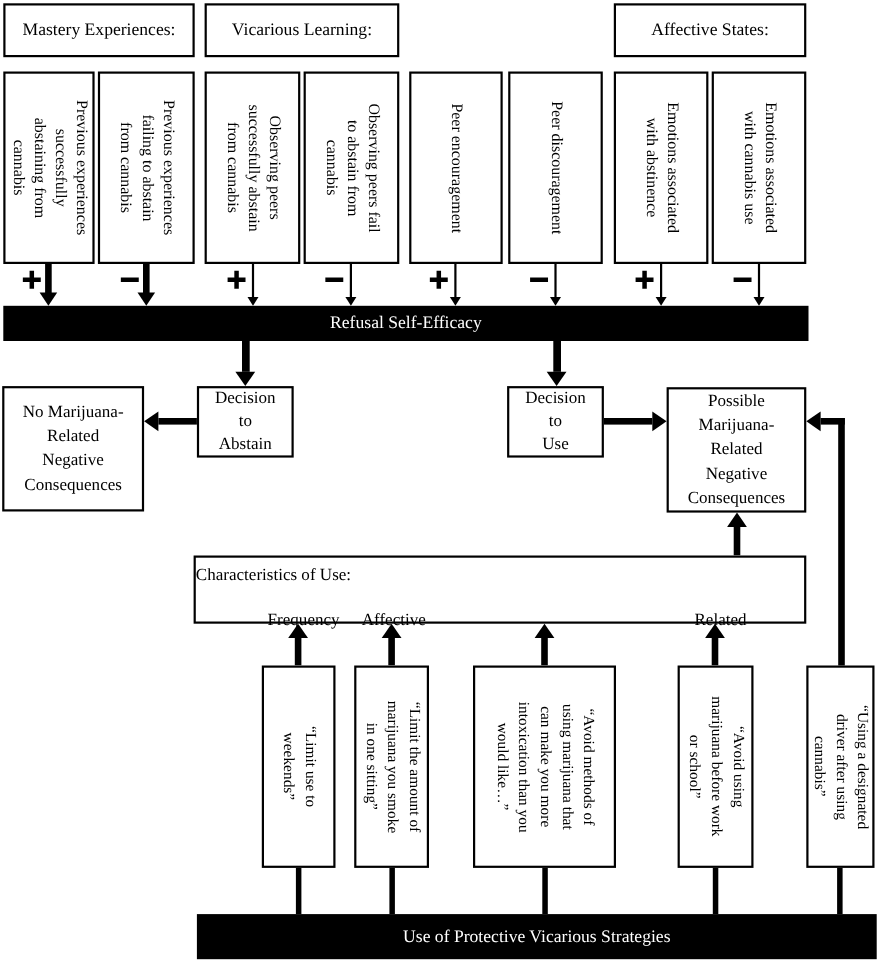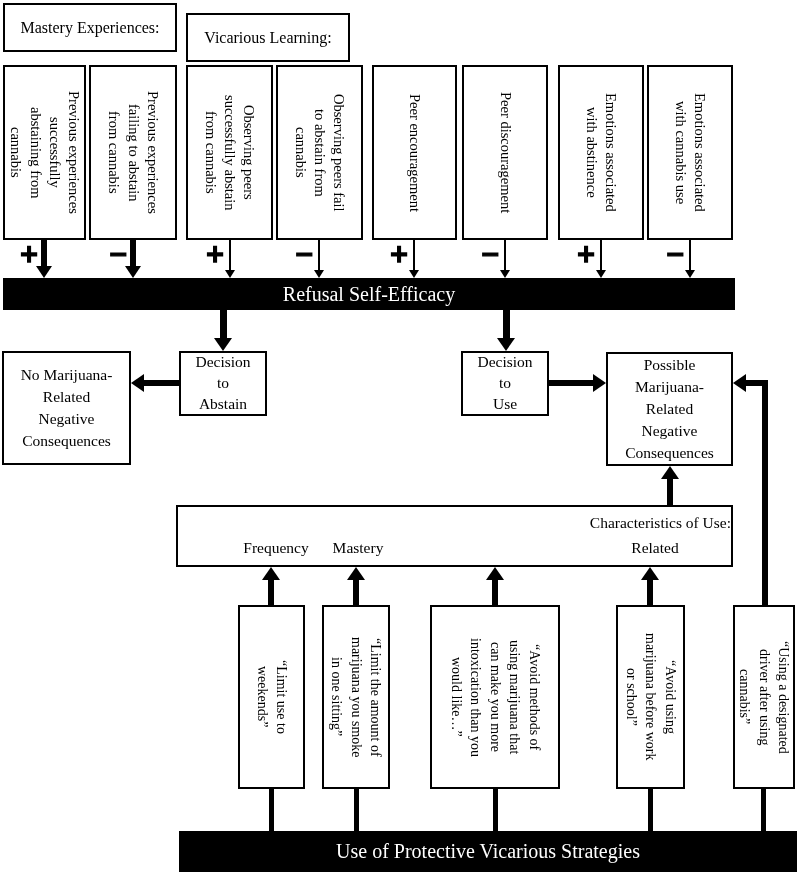--- a/index.html
+++ b/index.html
@@ -15,49 +15,52 @@
   .hdr { font-size:16px; }
   .vbox span {
     writing-mode:vertical-rl; text-orientation:mixed; white-space:pre-line;
     font-size:14.5px; line-height:1.32; text-align:center;
   }
   .strat span { font-size:14px; line-height:1.4; }
   .dec { font-size:15.5px; line-height:1.35; }
   .cons { font-size:15.5px; line-height:1.42; }
   .bar {
     position:absolute; box-sizing:border-box; background:#000; color:#fff;
-    display:flex; align-items:center; justify-content:center; font-size:20px;
+    display:flex; align-items:center; justify-content:center; font-size:16px;
   }
   .shaft { position:absolute; background:#000; }
   .head { position:absolute; width:0; height:0; }
   .hd-thick { border-left:8px solid transparent; border-right:8px solid transparent; border-top:12px solid #000; }
   .hd-thin  { border-left:5px solid transparent; border-right:5px solid transparent; border-top:8px solid #000; }
   .hd-big   { border-left:9px solid transparent; border-right:9px solid transparent; border-top:13px solid #000; }
   .hu { border-left:9px solid transparent; border-right:9px solid transparent; border-bottom:13px solid #000; }
   .hl { border-top:9px solid transparent; border-bottom:9px solid transparent; border-right:13px solid #000; }
   .hr { border-top:9px solid transparent; border-bottom:9px solid transparent; border-left:13px solid #000; }
   .sign {
     position:absolute; width:26px; top:242px; text-align:center;
     font-family:"DejaVu Sans", sans-serif; font-weight:700; font-size:24px;
     line-height:1; -webkit-text-stroke:1.3px #000;
   }
   .charbox { position:absolute; box-sizing:border-box; border:2px solid #000; background:#fff; font-size:15.5px; }
-  .charbox .title { position:absolute; top:7px; left:0; width:100%; text-align:right; }
-  .charbox .lbl { position:absolute; top:32px; transform:translateX(-50%); white-space:nowrap; }
+  .charbox .title { position:absolute; top:7px; left:0; width:100%; text-align:left; }
+  .charbox .lbl { position:absolute; top:48px; transform:translateX(-50%); white-space:nowrap; }
 </style>
 </head>
 <body>
 
 <div id="canvas">
 
   <div class="box hdr" style="left:3px;top:3px;width:174px;height:49px">
       <span>Mastery Experiences:</span>
     </div>
-  <div class="box hdr" style="left:186px;top:13px;width:164px;height:49px">
+  <div class="box hdr" style="left:186px;top:3px;width:177px;height:49px">
       <span>Vicarious Learning:</span>
+    </div>
+  <div class="box hdr" style="left:558px;top:3px;width:175px;height:49px">
+      <span>Affective States:</span>
     </div>
 
   <div class="box vbox" style="left:3px;top:65px;width:83px;height:175px">
       <span>Previous experiences
 successfully
 abstaining from
 cannabis</span>
     </div>
   <div class="box vbox" style="left:89px;top:65px;width:88px;height:175px">
       <span>Previous experiences
@@ -154,21 +157,21 @@
   <div class="head hl" style="left:733px;top:374px"></div>
   <div class="shaft" style="left:746px;top:380px;width:22px;height:6px"></div>
   <div class="shaft" style="left:762px;top:380px;width:6px;height:226px"></div>
 
   <div class="head hu" style="left:661px;top:466px"></div>
   <div class="shaft" style="left:667px;top:479px;width:6px;height:26px"></div>
 
   <div class="charbox" style="left:176px;top:505px;width:557px;height:62px">
     <div class="title">Characteristics of Use:</div>
     <div class="lbl" style="left:98px">Frequency</div>
-    <div class="lbl" style="left:180px">Mastery</div>
+    <div class="lbl" style="left:180px">Affective</div>
     <div class="lbl" style="left:477px">Related</div>
   </div>
 
   <div class="head hu" style="left:262px;top:567px"></div>
   <div class="shaft" style="left:268px;top:580px;width:6px;height:25px"></div>
   <div class="head hu" style="left:347px;top:567px"></div>
   <div class="shaft" style="left:353px;top:580px;width:6px;height:25px"></div>
   <div class="head hu" style="left:486px;top:567px"></div>
   <div class="shaft" style="left:492px;top:580px;width:6px;height:25px"></div>
   <div class="head hu" style="left:641px;top:567px"></div>

